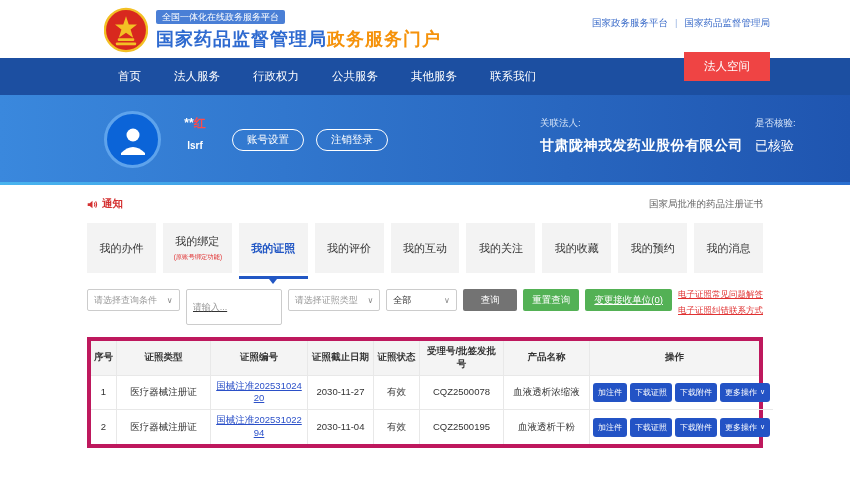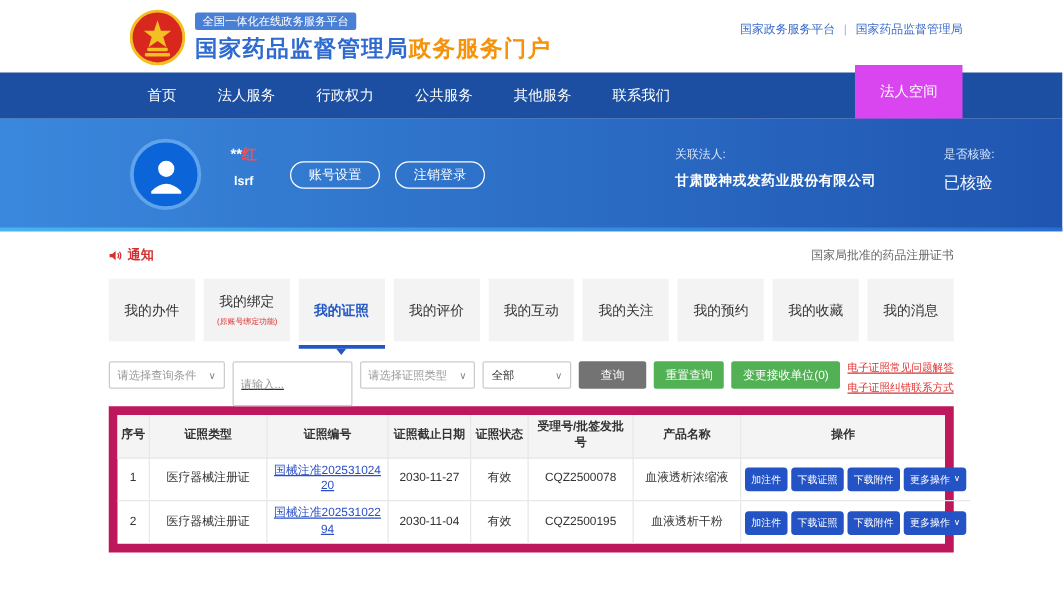--- a/index.html
+++ b/index.html
@@ -17,22 +17,22 @@
   .title-main { color:#2e6ad0; }
   .title-accent { color:#f5920a; }
   .top-links { position:absolute; right:80px; top:17px; font-size:9.5px; color:#3a6bc9; }
   .top-links span { cursor:pointer; }
   .top-links .divider { color:#9db7e2; margin:0 7px; }
 
   
   .nav-bar { position:relative; height:37px; background:#1c4fa1; }
   .nav-items { position:absolute; left:118px; top:0; height:37px; display:flex; align-items:center; gap:33px; }
   .nav-item { color:#fff; font-size:11.5px; cursor:pointer; white-space:nowrap; }
-  .space-btn { position:absolute; right:80px; top:-6px; width:86px; height:43px;
-    background:#d946ef; color:#fff; font-size:11.5px; display:flex; align-items:center;
+  .space-btn { position:absolute; right:80px; top:-6px; width:86px; height:29px;
+    background:#ef4444; color:#fff; font-size:11.5px; display:flex; align-items:center;
     justify-content:center; cursor:pointer; }
 
   
   .banner { position:relative; height:90px;
     background:linear-gradient(to right,#3a88dd,#1f55b0); }
   .banner-strip { position:absolute; left:0; bottom:0; width:100%; height:3px;
     background:linear-gradient(to right,#49b4ef,#2a6fd0); }
   .avatar { position:absolute; left:104px; top:16px; width:57px; height:57px; border-radius:50%;
     background:#0b64d8; border:3px solid #5ea3ec; display:flex; align-items:center; justify-content:center; }
   .user-names { position:absolute; left:172px; top:20px; width:46px; text-align:center; }
@@ -40,21 +40,21 @@
   .user-name .mask { color:#fff; }
   .user-name .real { color:#ff4b4b; }
   .user-login { margin-top:8px; color:#fff; font-size:10px; font-weight:bold; }
   .pill-btn { position:absolute; top:34px; height:22px; border:1px solid #fff; border-radius:11px;
     color:#fff; font-size:10.5px; display:flex; align-items:center; justify-content:center;
     cursor:pointer; background:transparent; }
   .pill-account { left:232px; width:72px; }
   .pill-logout { left:316px; width:72px; }
   .entity-block { position:absolute; left:540px; top:22px; color:#fff; }
   .entity-label { font-size:9.5px; color:#d7e5f8; }
-  .entity-name { margin-top:7px; font-size:11px; font-weight:bold; letter-spacing:0.5px; }
+  .entity-name { margin-top:7px; font-size:14px; font-weight:bold; letter-spacing:0.5px; }
   .verify-block { position:absolute; left:755px; top:22px; color:#fff; }
   .verify-label { font-size:9.5px; color:#d7e5f8; }
   .verify-status { margin-top:7px; font-size:13px; }
 
   
   .content { width:676px; margin:0 auto; padding-top:8px; }
   .notice-row { display:flex; align-items:center; justify-content:space-between; height:18px; margin-top:2px; }
   .notice-left { display:flex; align-items:center; gap:4px; color:#d43030; font-size:10.5px; font-weight:bold; }
   .notice-right { color:#666; font-size:9.5px; }
 
@@ -76,26 +76,26 @@
     font-size:9px; color:#999; cursor:pointer; }
   .sel-1 { width:96px; } .sel-2 { width:96px; } .sel-3 { width:73px; }
   .chevron { color:#888; font-size:8px; margin-left:4px; }
   .text-input { width:96px; height:36px; border:1px solid #ccc; border-radius:2px;
     font-size:9px; padding:0 6px; color:#333; font-family:"Liberation Sans",sans-serif;text-decoration:underline; }
   .text-input::placeholder { color:#999; }
   .btn { height:22px; border:none; border-radius:2px; color:#fff; font-size:9.5px;
     padding:0 9px; cursor:pointer; font-family:"Liberation Sans",sans-serif; white-space:nowrap; }
   .btn-query { background:#737373; width:56px; }
   .btn-reset { background:#53b155; }
-  .btn-change { background:#53b155; }
+  .btn-change { background:#53b155;text-decoration:underline; }
   .filter-links { margin-left:auto; display:flex; flex-direction:column; align-items:flex-end; gap:4px; }
   .red-link { color:#e03131; font-size:8.5px; text-decoration:underline; cursor:pointer; white-space:nowrap; }
 
   
-  .table { border:7px solid #be185d; }
+  .table { margin-top:12px; border:4px solid #be185d; }
   .t-row { display:grid; grid-template-columns:26px 94px 97px 66px 46px 84px 86px 1fr; }
   .t-head { background:#f4f4f4; }
   .t-cell { border-right:1px solid #e8e8e8; border-bottom:1px solid #e8e8e8; display:flex;
     align-items:center; justify-content:center; text-align:center; font-size:9.5px; color:#333;
     padding:4px 3px; min-height:30px; line-height:1.35; word-break:break-all; }
   .t-head .t-cell { font-weight:bold; min-height:34px; color:#333; }
   .t-row .t-cell:last-child { border-right:none; }
   .t-body-last .t-cell { border-bottom:none; }
   .cert-link { color:#2b50c8; text-decoration:underline; cursor:pointer; }
   .actions { display:flex; gap:3px; justify-content:center; align-items:center; }
@@ -195,24 +195,24 @@
     <div class="tab">
       <span class="tab-label">我的评价</span>
     </div>
     <div class="tab">
       <span class="tab-label">我的互动</span>
     </div>
     <div class="tab">
       <span class="tab-label">我的关注</span>
     </div>
     <div class="tab">
+      <span class="tab-label">我的收藏</span>
+    </div>
+    <div class="tab">
       <span class="tab-label">我的预约</span>
-    </div>
-    <div class="tab">
-      <span class="tab-label">我的收藏</span>
     </div>
     <div class="tab">
       <span class="tab-label">我的消息</span>
     </div>
   </div>
 
   <div class="filter-bar">
     <div class="select-box sel-1">
       <span>请选择查询条件</span>
       <span class="chevron">∨</span>

